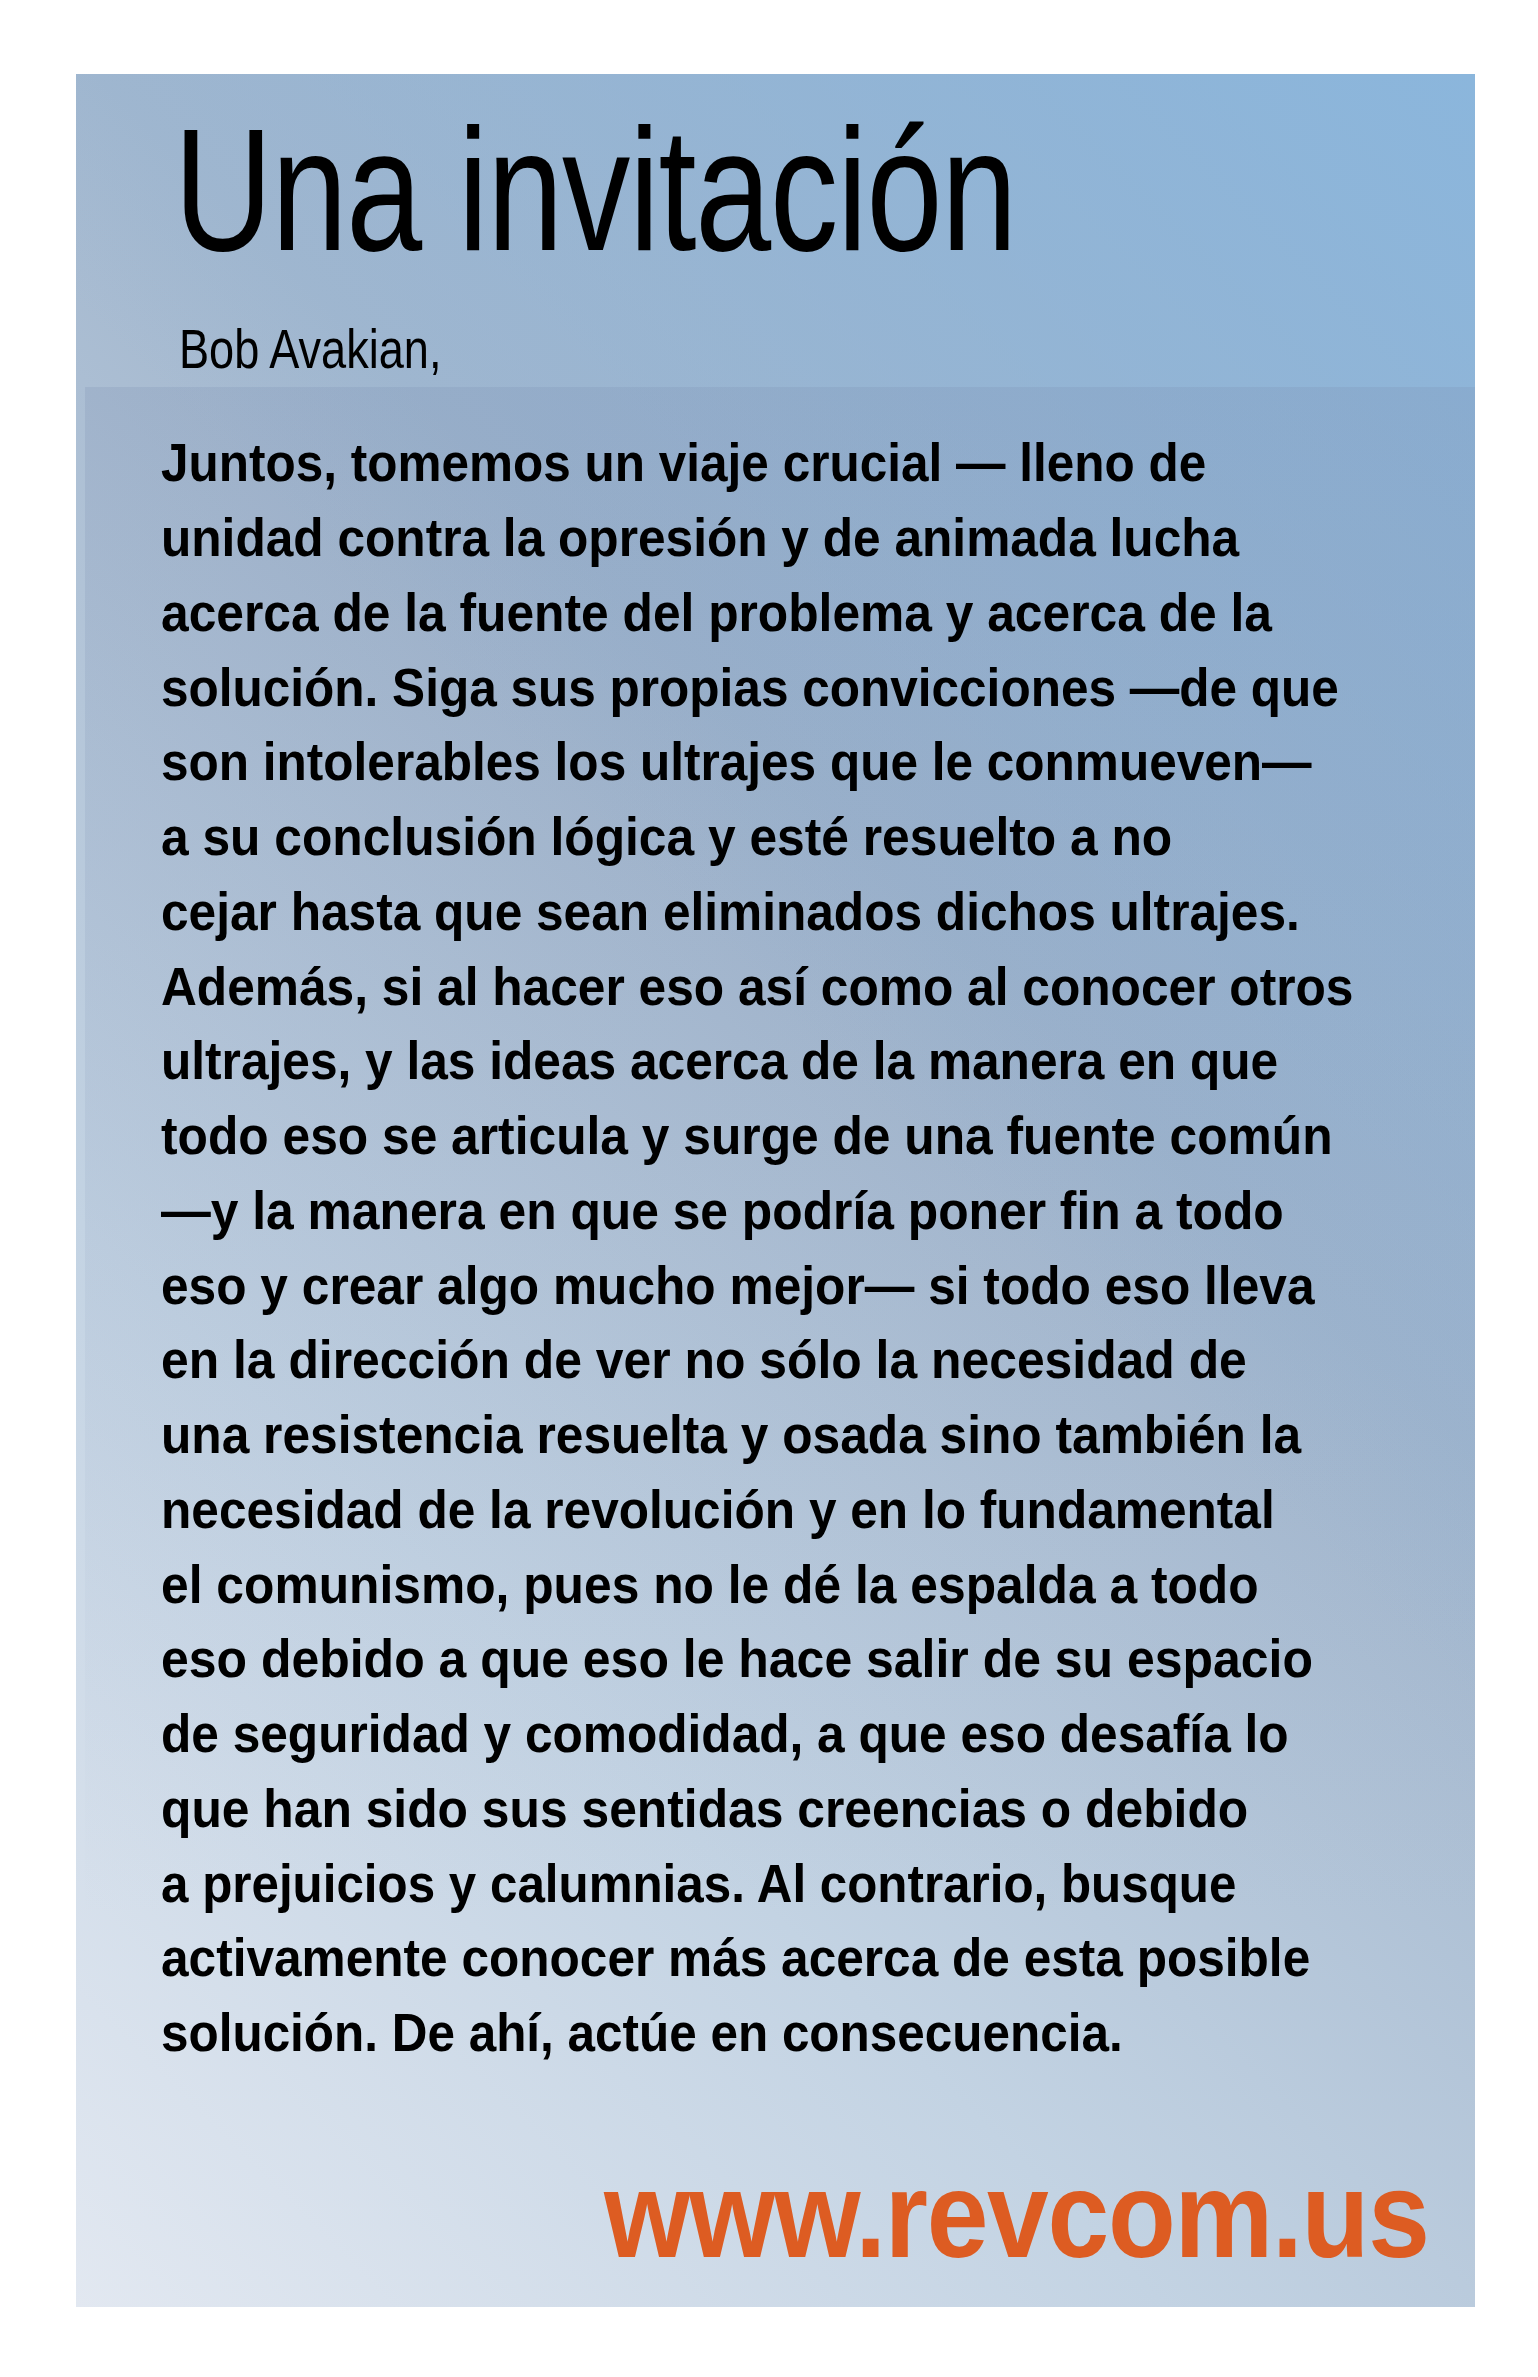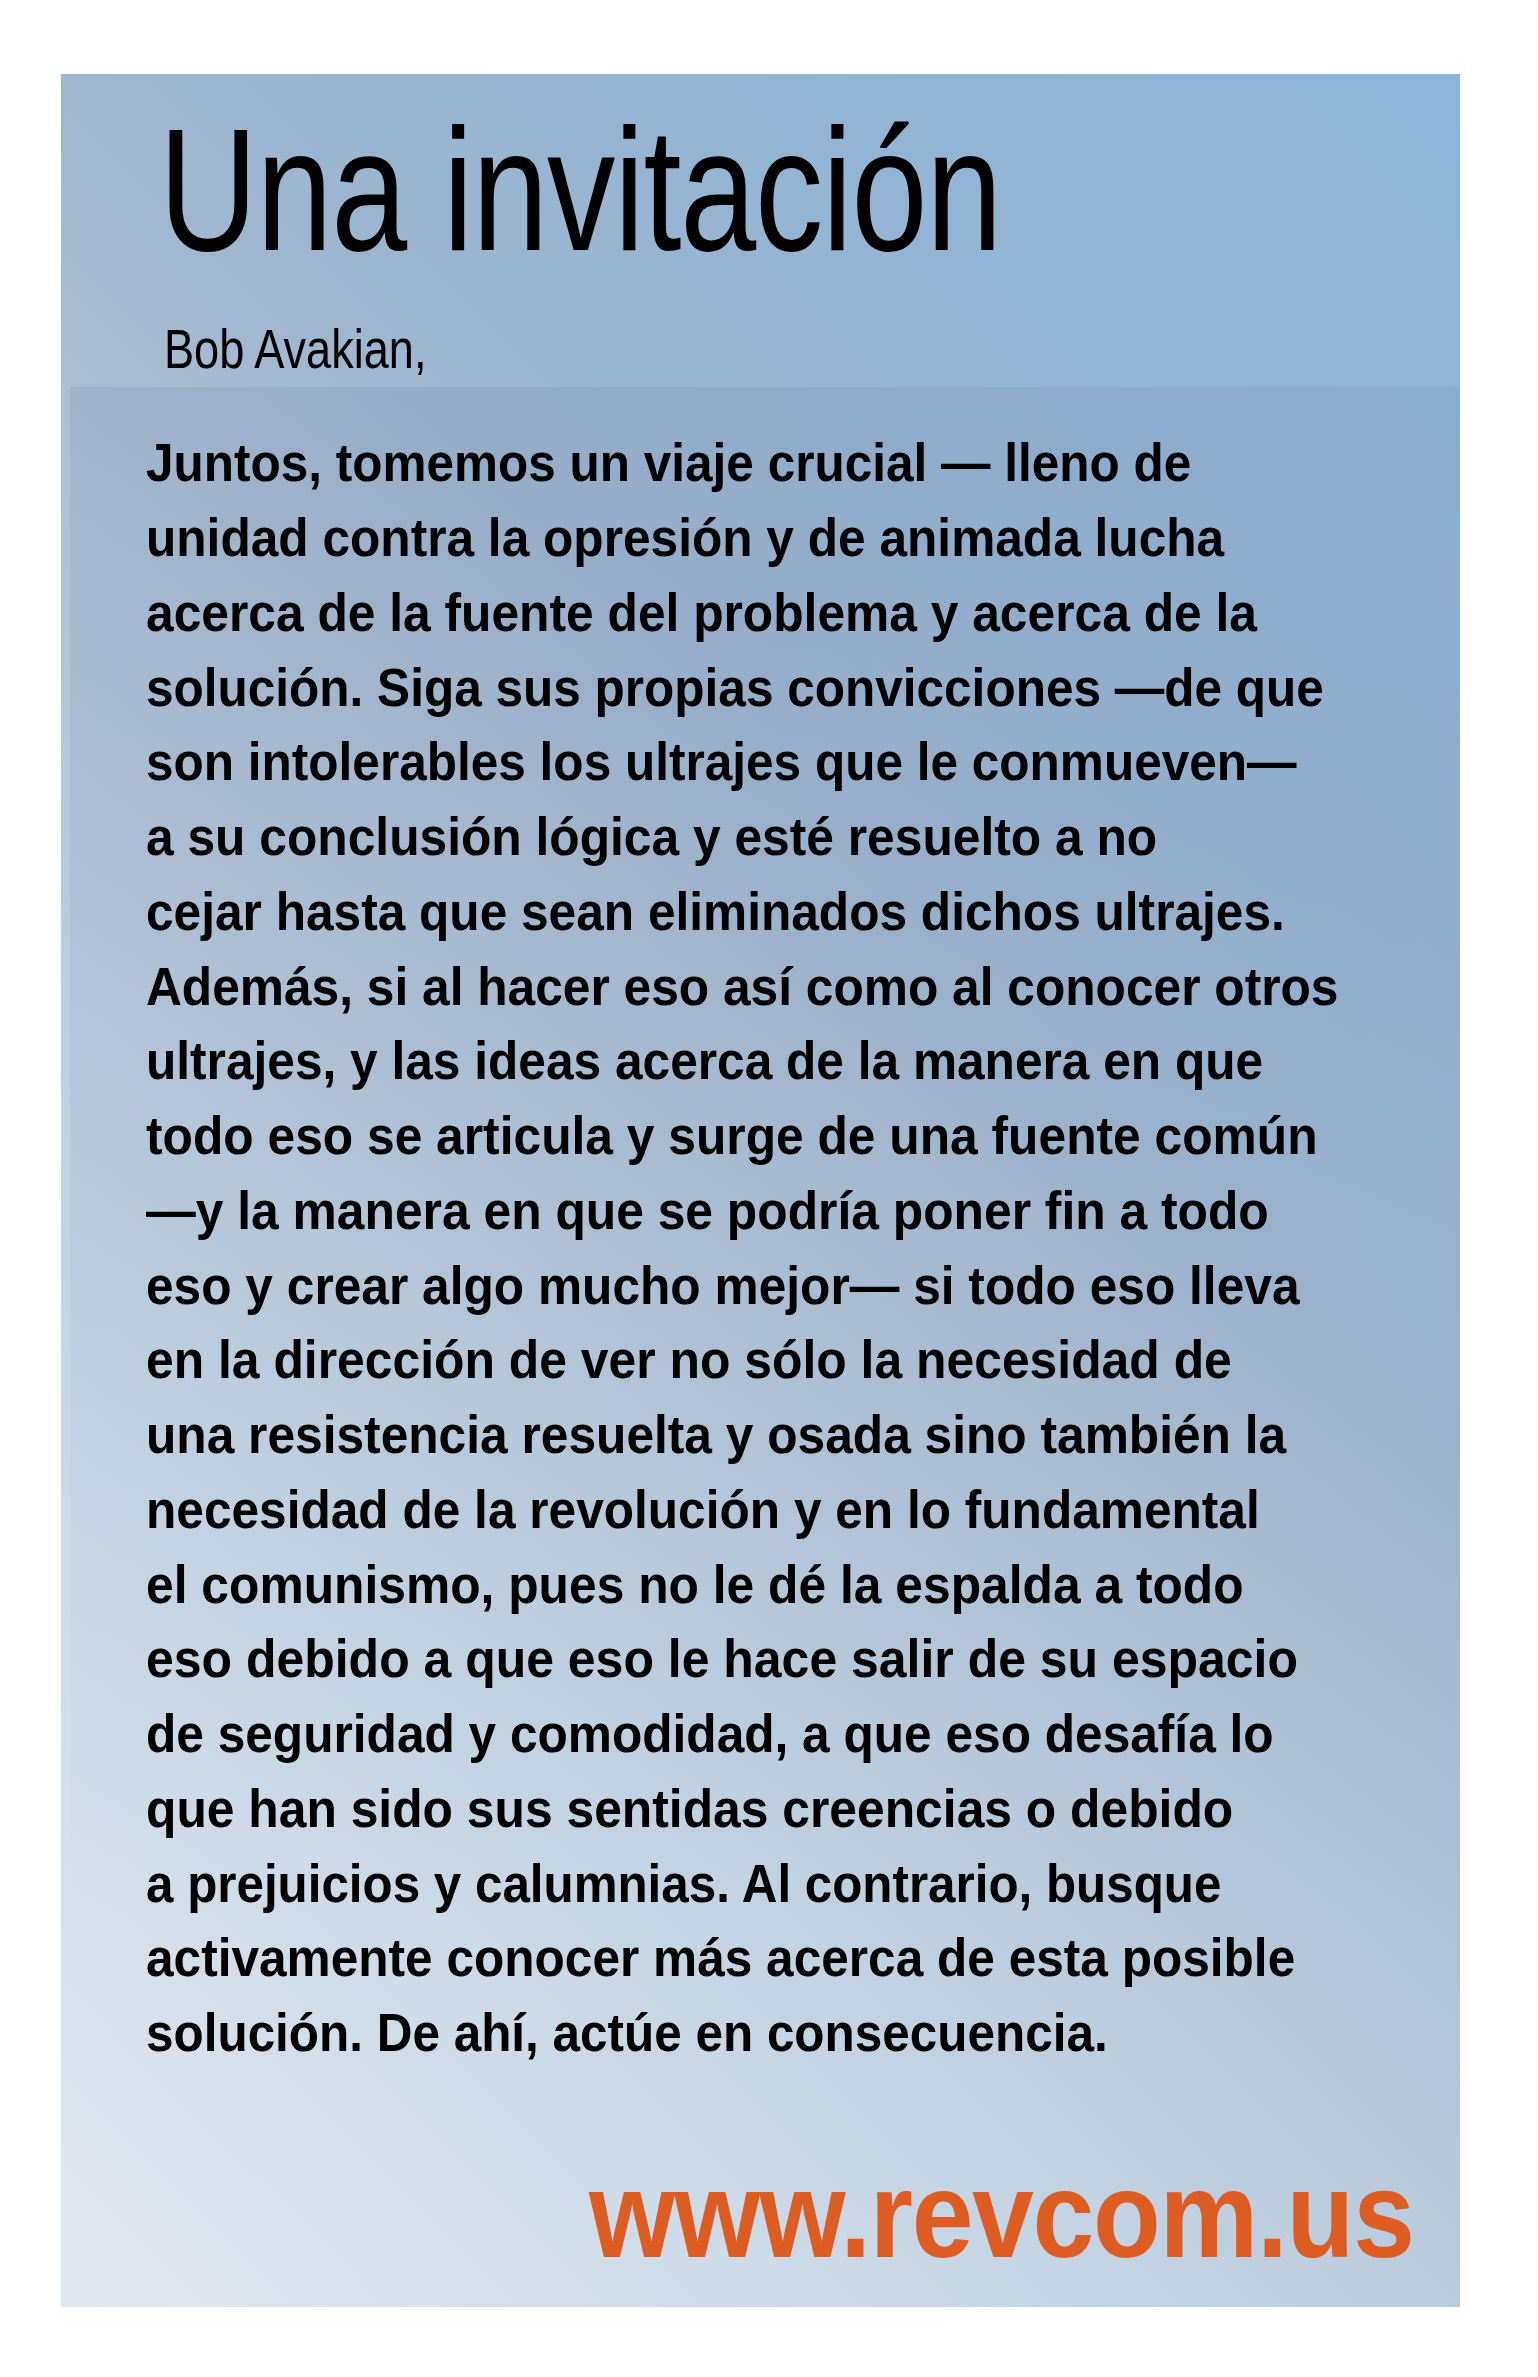--- a/index.html
+++ b/index.html
@@ -5,21 +5,21 @@
   html, body { margin: 0; padding: 0; }
   body {
     width: 1538px;
     height: 2377px;
     background: #ffffff;
     position: relative;
     overflow: hidden;
   }
   .card {
     position: absolute;
-    left: 61px;
+    left: 76px;
     top: 74px;
     width: 1399px;
     height: 2233px;
     background:
       linear-gradient(225deg, #8bb6dc 0%, rgba(139,182,220,0) 45%),
       linear-gradient(45deg, #e2e8f1 0%, #c3d3e3 30%, #a2b6cd 62%, #9aafc8 100%);
     overflow: hidden;
   }
   .body-panel {
     position: absolute;

